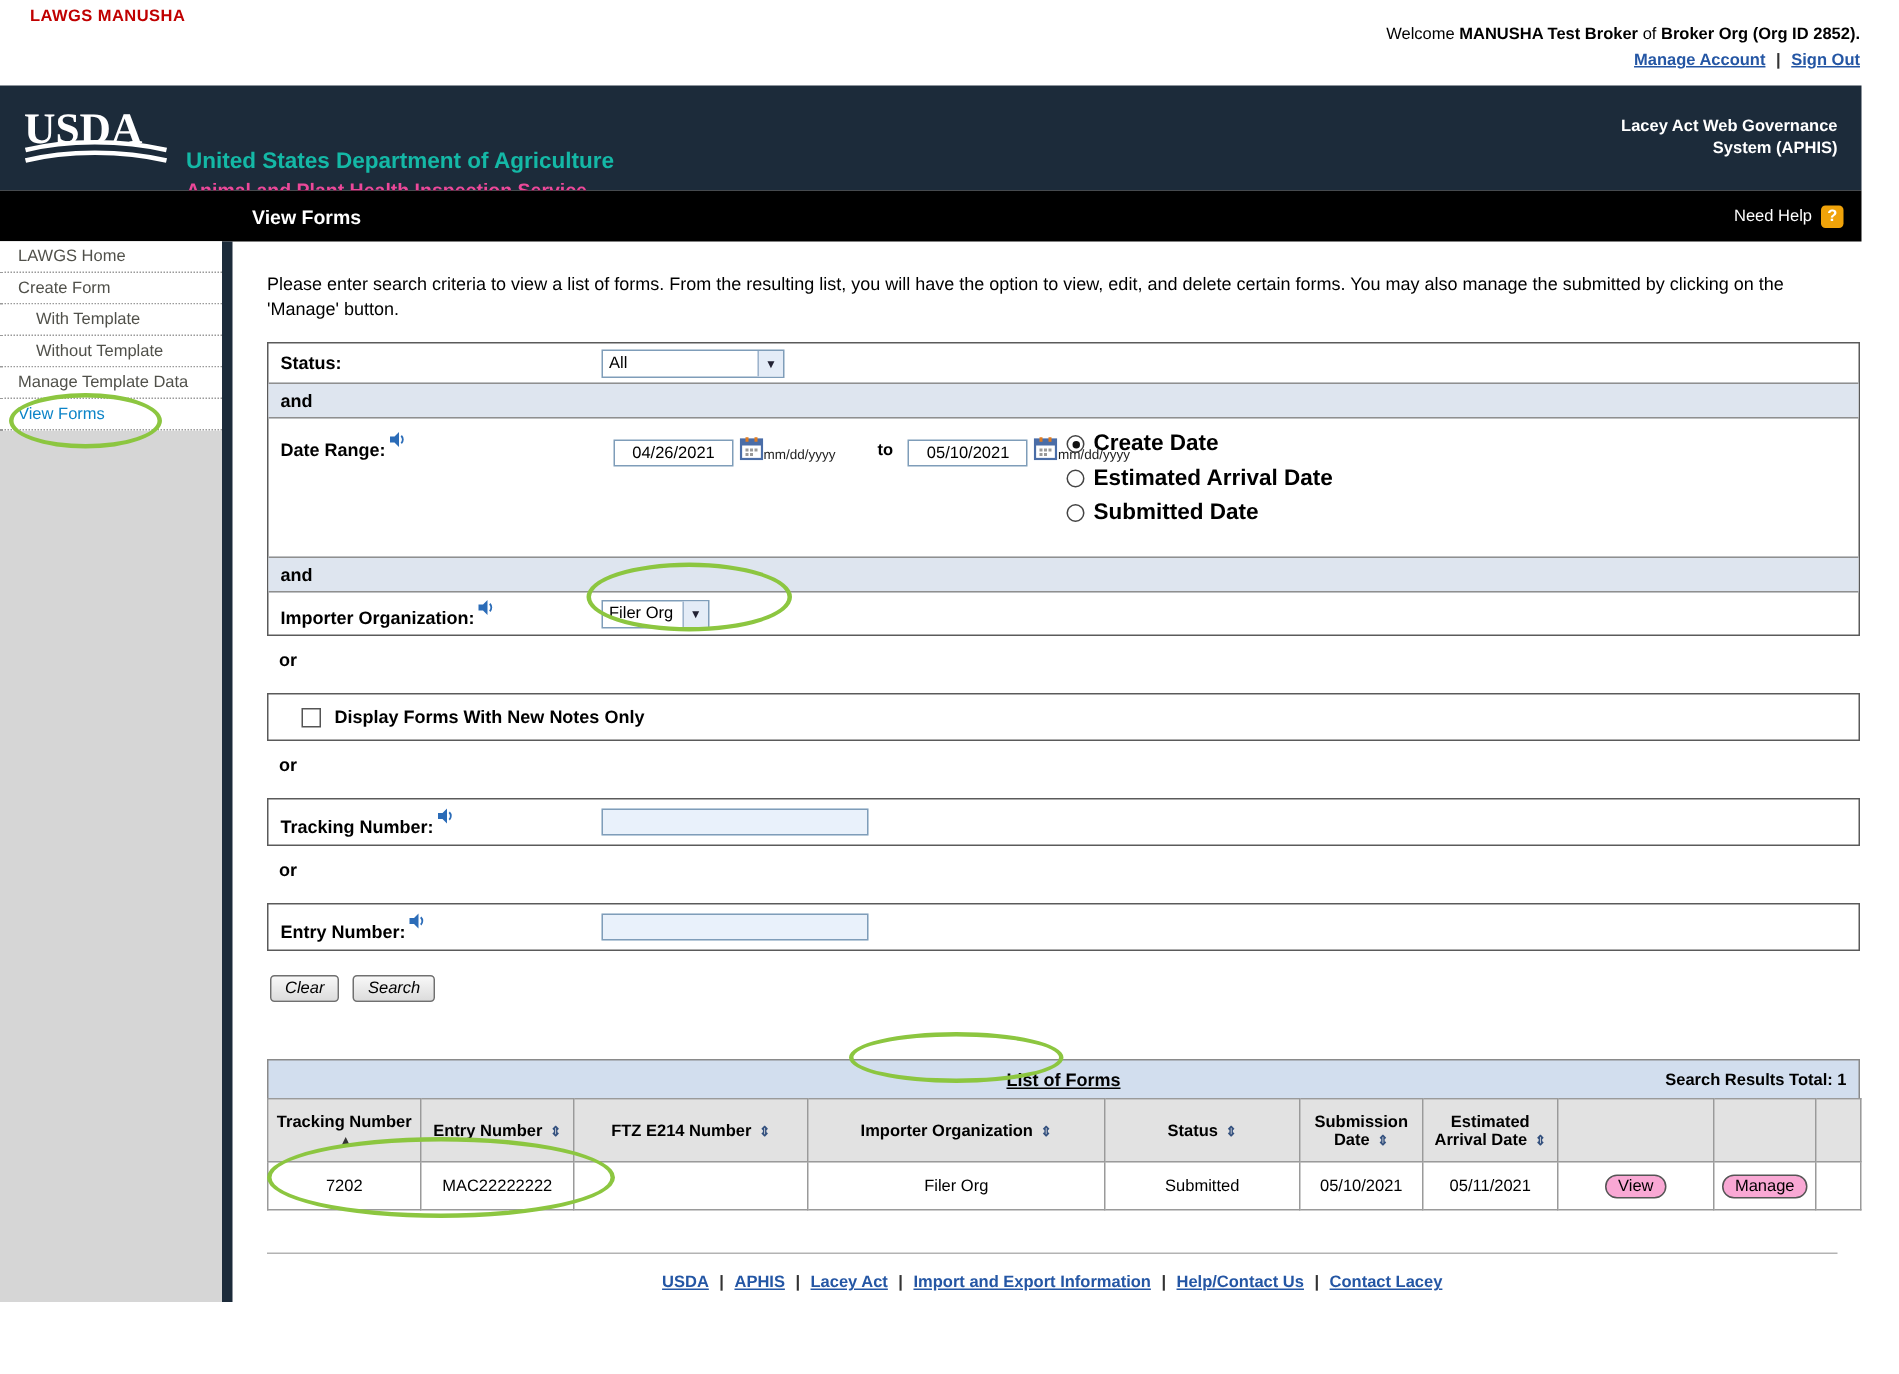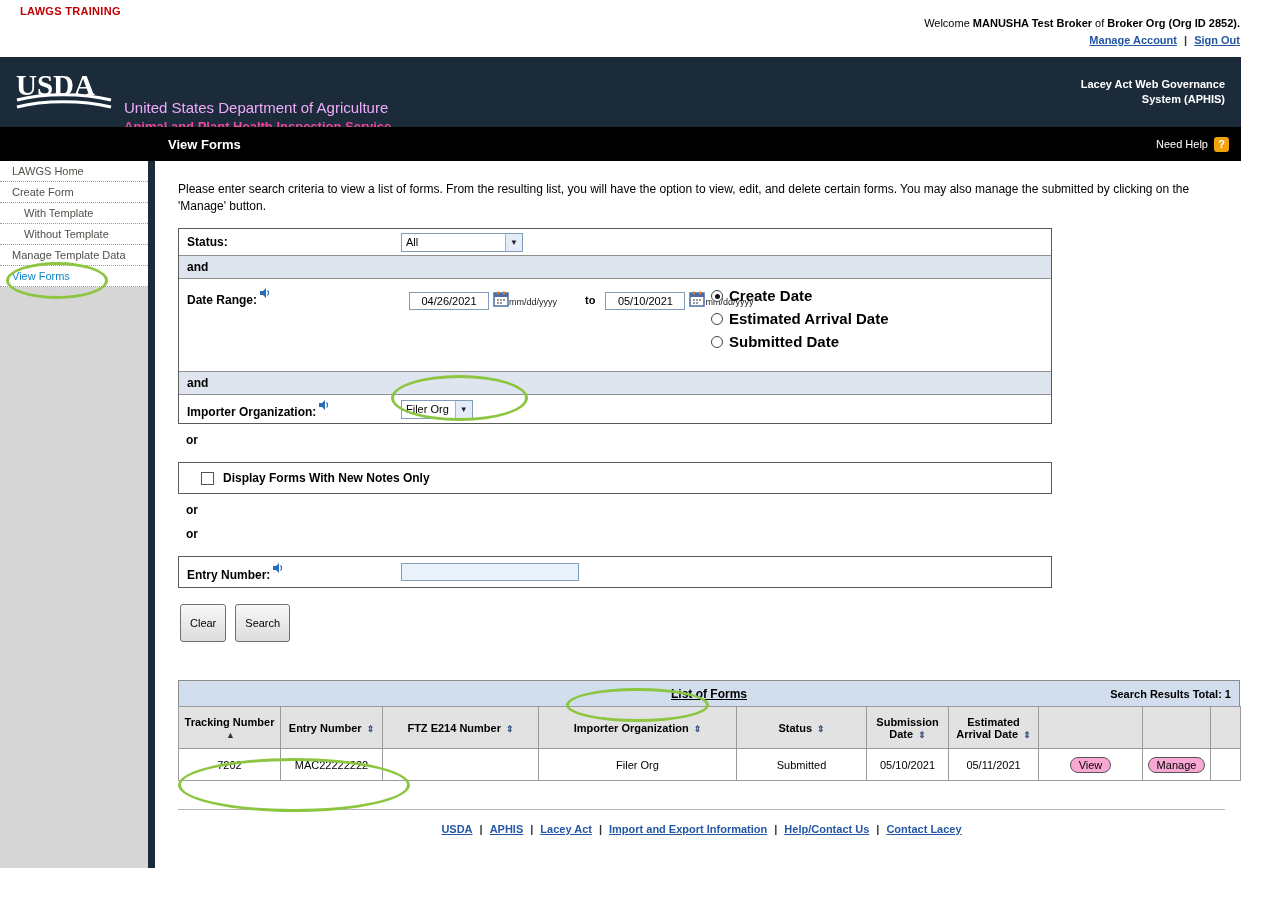--- a/index.html
+++ b/index.html
@@ -15,21 +15,21 @@
   .topbar .welcome { color:#000; }
   .account-links { margin-top:5px; font-weight:bold; }
   .account-links a { color:#2456a4; text-decoration:underline; cursor:pointer; }
   .account-links .sep { color:#333; margin:0 4px; }
 
   
   .banner { position:absolute; left:0; top:57px; width:1241px; height:70px;
             background:#1c2b3a; display:flex; align-items:center; }
   .logo { margin-left:14px; width:100px; }
   .dept { margin-left:10px; }
-  .dept .l1 { color:#f0abfc; font-weight:normal; font-size:15px;margin-top:48px; }
+  .dept .l1 { color:#14b8a6; font-weight:bold; font-size:15px;margin-top:48px; }
   .dept .l2 { color:#ec4899; font-weight:bold; font-size:13px; margin-top:3px; }
   .sysname { margin-left:auto; margin-right:16px; text-align:right; color:#fff;
              font-weight:bold; font-size:11px; line-height:1.4; }
 
   
   .titlebar { position:absolute; left:0; top:127px; width:1241px; height:34px; background:#000;
               display:flex; align-items:center; }
   .titlebar .title { color:#fff; font-weight:bold; font-size:13px; margin-left:168px; }
   .titlebar .help { margin-left:auto; margin-right:12px; display:flex; align-items:center; gap:6px;
                     color:#fff; font-size:11px; }
@@ -43,21 +43,21 @@
   .menu { background:#fff; }
   .menu-item { font-size:11px; color:#50504a; padding:4px 4px 4px 12px;
                border-bottom:1px dotted #9a9a9a; cursor:pointer; background:#fff; }
   .menu-item.indent { padding-left:24px; }
   .menu-item.active { color:#0c84c8; }
 
   
   .main { position:absolute; left:162px; top:161px; width:1079px; }
   .instructions { margin:20px 4px 0 16px; font-size:12px; line-height:1.38; }
 
-  .fbox { margin:14px 0 0 16px; width:874px; border:1px solid #5a5a5a; background:#fff; }
+  .fbox { margin:14px 0 0 16px; width:1062px; border:1px solid #5a5a5a; background:#fff; }
   .frow { display:flex; align-items:center; min-height:26px; position:relative; }
   .flabel { font-weight:bold; font-size:12px; margin-left:8px; width:214px; }
   .sep-and { height:24px; line-height:22px; background:#dee5ef; border-top:1px solid #8f8f8f;
              border-bottom:1px solid #8f8f8f; font-weight:bold; font-size:12px; padding-left:8px; }
   .or-label { margin:9px 0 0 24px; font-weight:bold; font-size:12px; height:15px; }
 
   
   .select { display:inline-flex; align-items:stretch; border:1px solid #7f9db9; background:#fff;
             height:19px; font-size:11px; cursor:pointer; }
   .select .val { padding:2px 6px 0 4px; }
@@ -86,23 +86,23 @@
 
   
   .checkbox { width:13px; height:13px; border:1px solid #555; background:#fff; margin-left:22px;
               cursor:pointer; flex:0 0 auto; }
   .cb-label { font-weight:bold; font-size:12px; margin-left:9px; }
 
   .txtinput { width:178px; height:18px; border:1px solid #7f9db9; background:#e9f1fb;
               font-size:11px; padding:0 3px; font-family:"Liberation Sans", sans-serif; }
 
   .btnrow { margin:16px 0 0 18px; display:flex; gap:9px; }
-  .btn { font-size:11px; font-family:"Liberation Sans", sans-serif; padding:12px 9px;
+  .btn { font-size:11px; font-family:"Liberation Sans", sans-serif; padding:2px 9px;
          border:1px solid #707070; border-radius:3px;
-         background:linear-gradient(#f8f8f8,#dcdcdc); cursor:pointer; }
+         background:linear-gradient(#f8f8f8,#dcdcdc); cursor:pointer;font-style:italic; }
 
   .help-audio { display:inline-block; vertical-align:super; margin-left:2px; line-height:0; }
 
   
   .results { margin:38px 0 0 16px; width:1062px; }
   .results-title { height:26px; background:#d2deee; border:1px solid #8a8a8a; border-bottom:none;
                    position:relative; display:flex; align-items:center; justify-content:center; }
   .results-title .rt { font-weight:bold; font-size:12px;text-decoration:underline; }
   .results-title .total { position:absolute; right:8px; font-weight:bold; font-size:11px; }
   table.grid { border-collapse:collapse; width:1062px; table-layout:fixed; }
@@ -126,21 +126,21 @@
   .el-1 { left:6px;   top:262px; width:102px; height:37px; }
   .el-2 { left:391px; top:375px; width:137px; height:46px; }
   .el-3 { left:566px; top:688px; width:143px; height:34px; }
   .el-4 { left:178px; top:758px; width:232px; height:54px; }
 </style>
 </head>
 <body>
 
 <div class="page">
 
-  <div class="training">LAWGS TRAINING</div>
+  <div class="training">LAWGS MANUSHA</div>
 
   <div class="topbar">
     <div class="welcome">
       <span>Welcome</span>
       <span class="b">MANUSHA Test Broker</span>
       <span>of</span>
       <span class="b">Broker Org (Org ID 2852).</span>
     </div>
     <div class="account-links">
       <a>Manage Account</a>
@@ -282,20 +282,31 @@
 
     <div class="fbox">
       <div class="frow" style="min-height:30px;">
         <span class="checkbox"></span>
         <span class="cb-label">Display Forms With New Notes Only</span>
       </div>
     </div>
 
     <div class="or-label">or</div>
 
+    <div class="fbox">
+      <div class="frow" style="min-height:30px;">
+        <div class="flabel">
+          <span>Tracking Number:</span><span class="help-audio"><svg width="12" height="12" viewBox="0 0 12 12">
+                <polygon points="1,4 4,4 7,1 7,11 4,8 1,8" fill="#2b6cb8"></polygon>
+                <path d="M8.5 3.5 A 3.5 3.5 0 0 1 8.5 8.5" stroke="#2b6cb8" stroke-width="1.2" fill="none"></path>
+              </svg></span>
+        </div>
+        <input class="txtinput" value="" style="">
+      </div>
+    </div>
 
     <div class="or-label">or</div>
 
     <div class="fbox">
       <div class="frow" style="min-height:30px;">
         <div class="flabel">
           <span>Entry Number:</span><span class="help-audio"><svg width="12" height="12" viewBox="0 0 12 12">
                 <polygon points="1,4 4,4 7,1 7,11 4,8 1,8" fill="#2b6cb8"></polygon>
                 <path d="M8.5 3.5 A 3.5 3.5 0 0 1 8.5 8.5" stroke="#2b6cb8" stroke-width="1.2" fill="none"></path>
               </svg></span>

